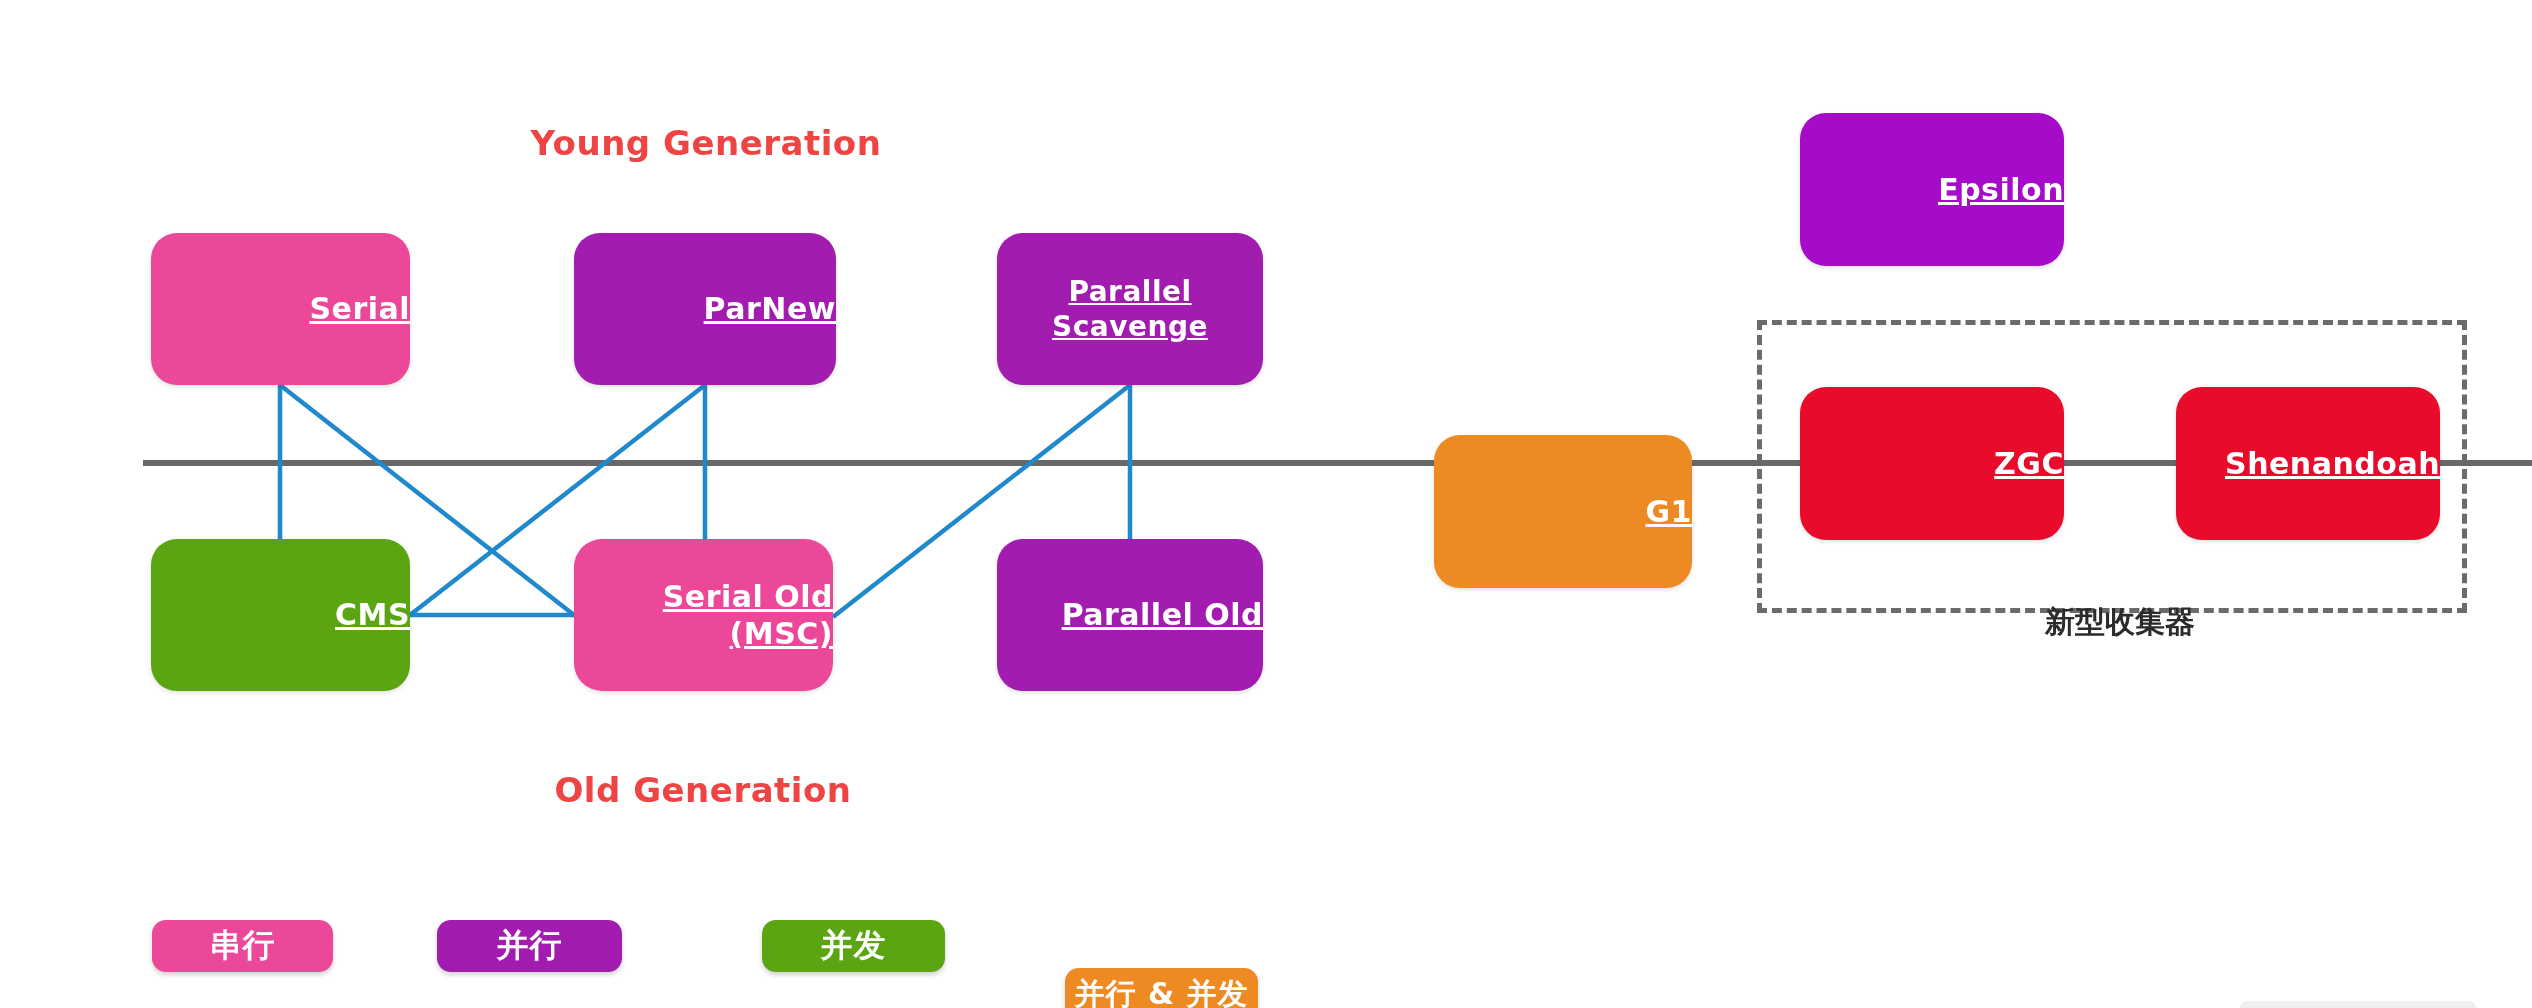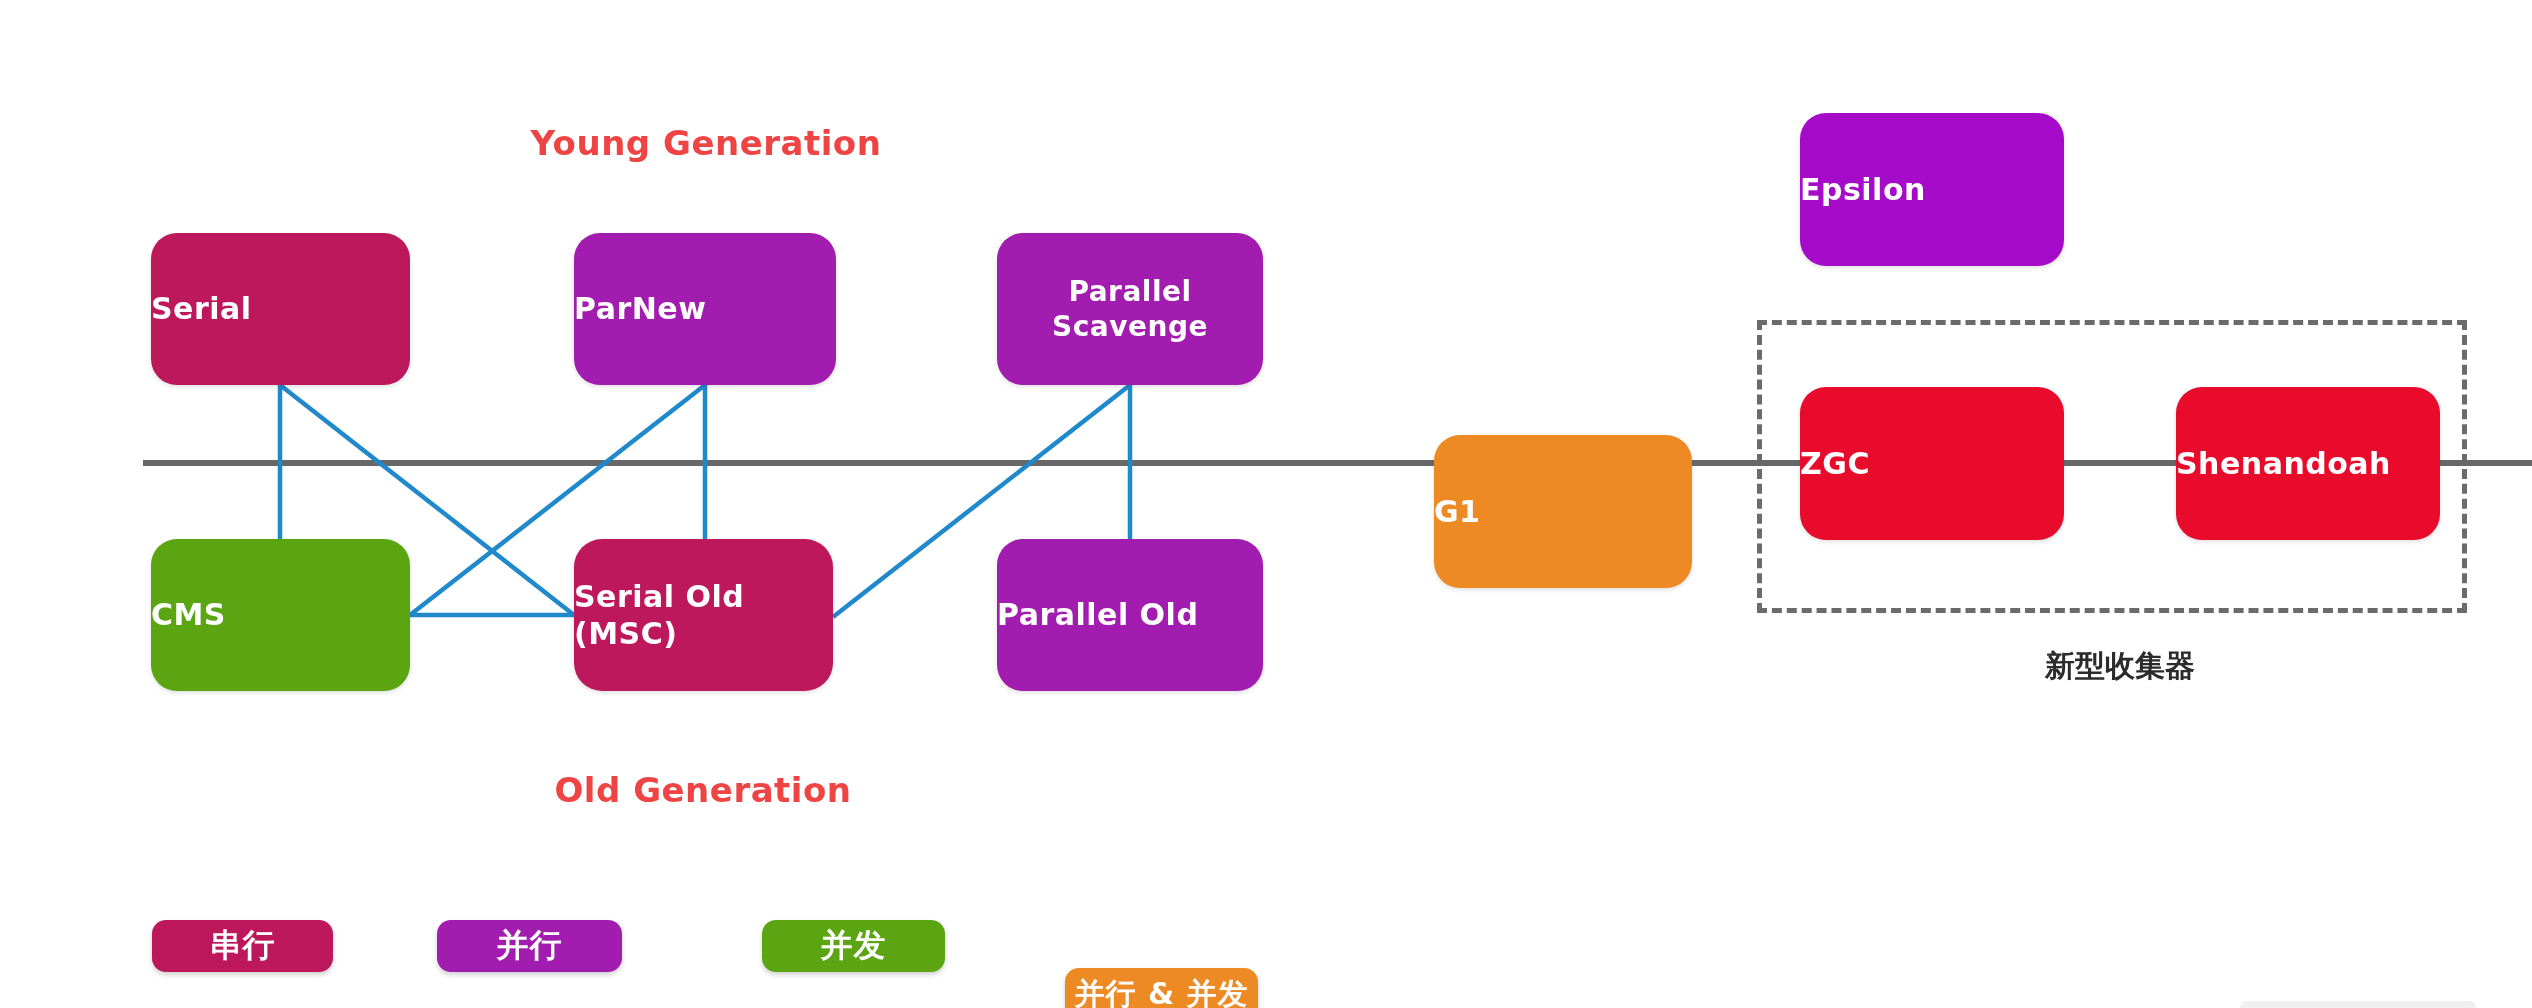--- a/index.html
+++ b/index.html
@@ -4,26 +4,27 @@
 <style>
   html,body{margin:0;padding:0;background:#ffffff;}
   body{
     width:2532px;height:1008px;position:relative;overflow:hidden;
     font-family:"DejaVu Sans","Liberation Sans",sans-serif;
   }
   #canvas{position:absolute;inset:0;width:2532px;height:1008px;}
   svg.wires{position:absolute;left:0;top:0;width:2532px;height:1008px;z-index:1;}
   .node{
     position:absolute;z-index:2;border-radius:26px;
-    display:flex;flex-direction:column;align-items:flex-start;justify-content:center;
+    display:flex;flex-direction:column;align-items:flex-end;justify-content:center;
     color:#ffffff;font-size:30px;font-weight:600;letter-spacing:.5px;
     text-align:center;line-height:1.25;
     box-shadow:0 2px 4px rgba(0,0,0,.12);
+    text-decoration:underline;
   }
-  .c-teal{background:#be185d;}
+  .c-teal{background:#ec4899;}
   .c-dark{background:#a21caf;}
   .c-green{background:#5ba513;}
   .c-orange{background:#ee8a23;margin-top:48px;}
   .c-purple{background:#a50bc8;}
   .c-red{background:#e90b2c;}
   .gen-title{
     position:absolute;z-index:2;transform:translate(-50%,-50%);
     color:#ef4444;font-size:34px;font-weight:bold;letter-spacing:.5px;white-space:nowrap;
   }
   .group-box{
@@ -103,21 +104,21 @@
   <div class="group-box"></div>
 
   <div class="node c-red" style="left:1800px;top:387px;width:264px;height:153px;">
     <span>ZGC</span>
   </div>
 
   <div class="node c-red" style="left:2160px;top:387px;width:264px;height:153px;margin-left:16px;">
     <span>Shenandoah</span>
   </div>
 
-  <div class="group-label" style="left:2120px;top:666px;text-align:center;">新型收集器</div>
+  <div class="group-label" style="left:2120px;top:622px;text-align:center;">新型收集器</div>
 
   <div class="legend-item c-teal" style="left:152px;top:920px;width:181px;height:52px;">
     <span>串行</span>
   </div>
 
   <div class="legend-item c-dark" style="left:437px;top:920px;width:185px;height:52px;">
     <span>并行</span>
   </div>
 
   <div class="legend-item c-green" style="left:762px;top:920px;width:183px;height:52px;">

